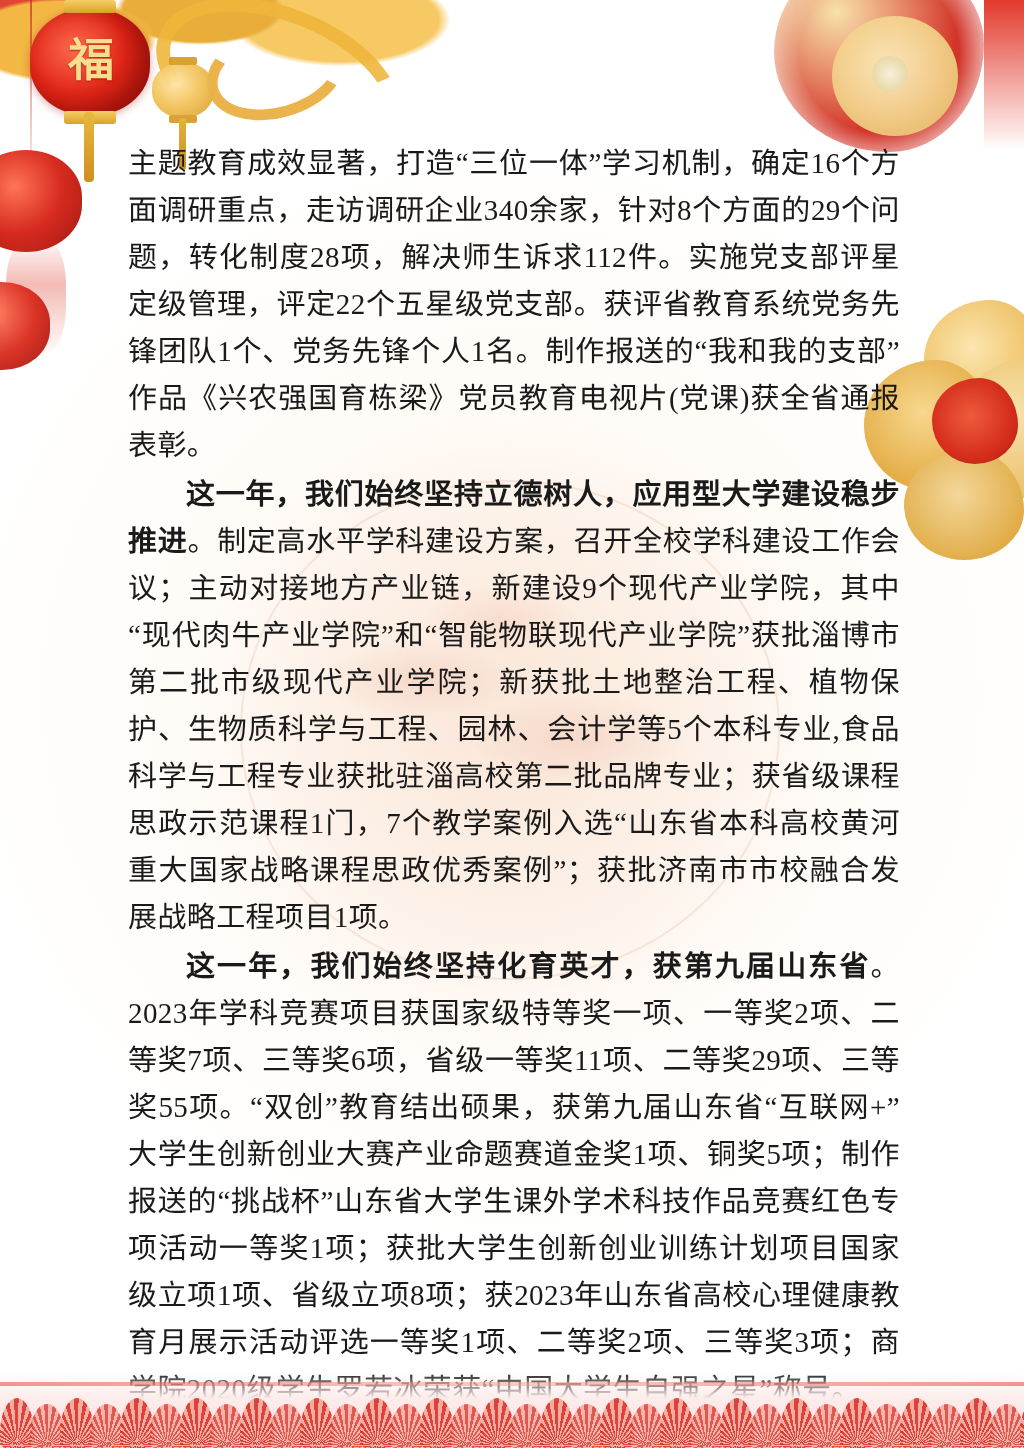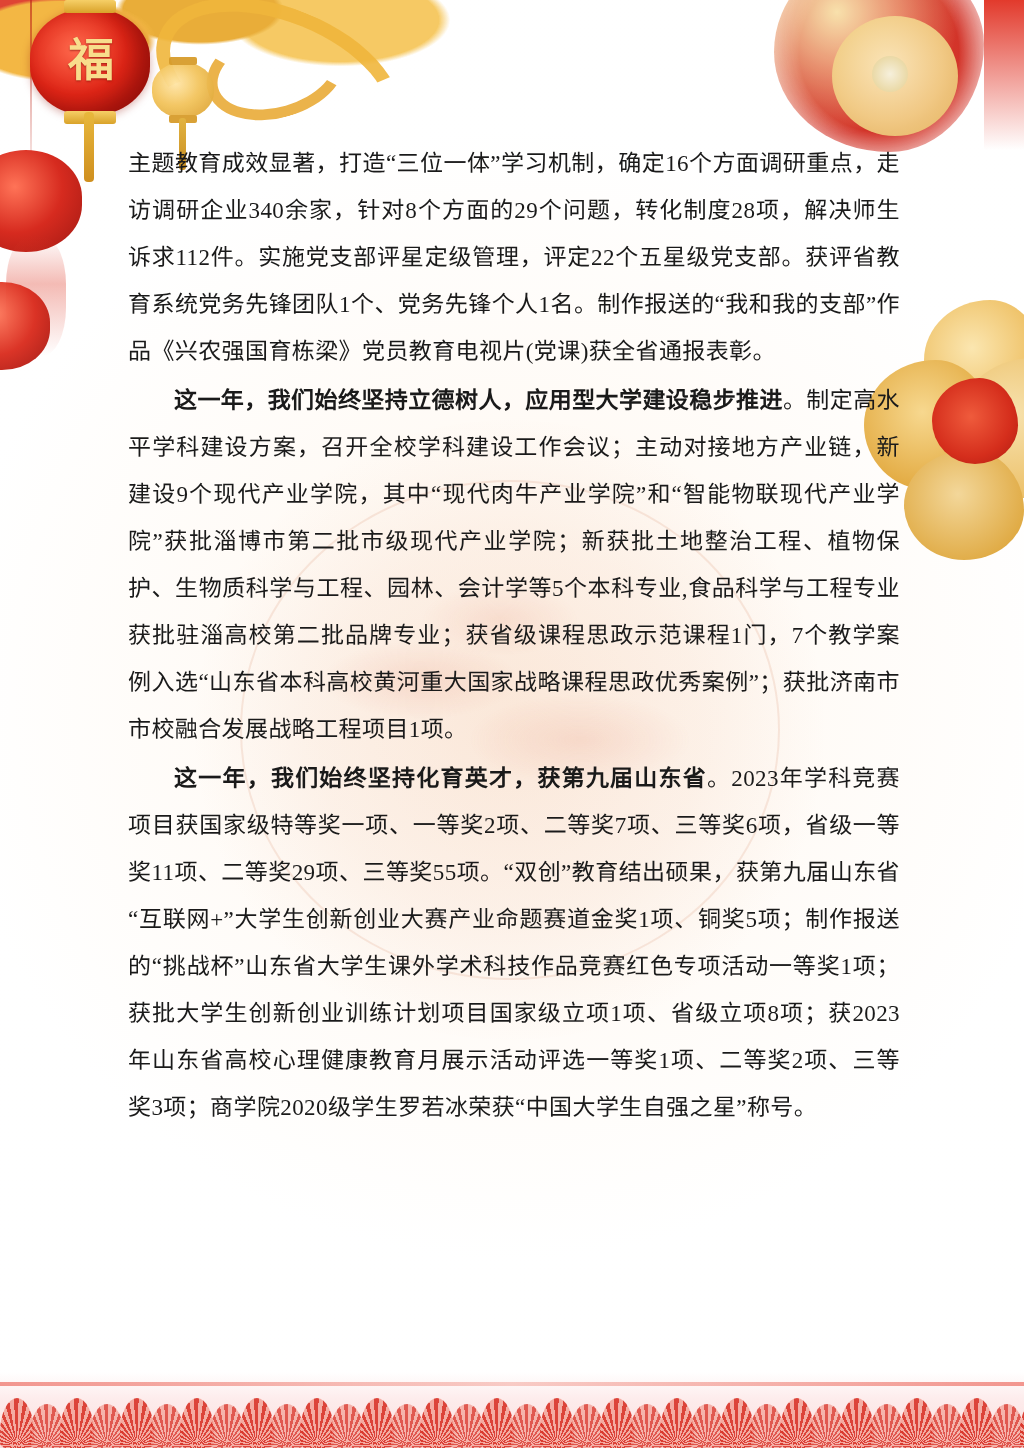--- a/index.html
+++ b/index.html
@@ -315,21 +315,21 @@
   
   .content {
     position: absolute;
     top: 140px;
     left: 128px;
     width: 772px;
   }
 
   p {
     margin: 0 0 2px 0;
-    font-size: 23px;
+    font-size: 29px;
     line-height: 47px;
     color: #1a1a1a;
     text-align: justify;
     text-justify: inter-ideograph;
     letter-spacing: 0.4px;
     font-family: "Liberation Serif", "DejaVu Serif", serif;
   }
   p.indent {
     text-indent: 2em;
   }

